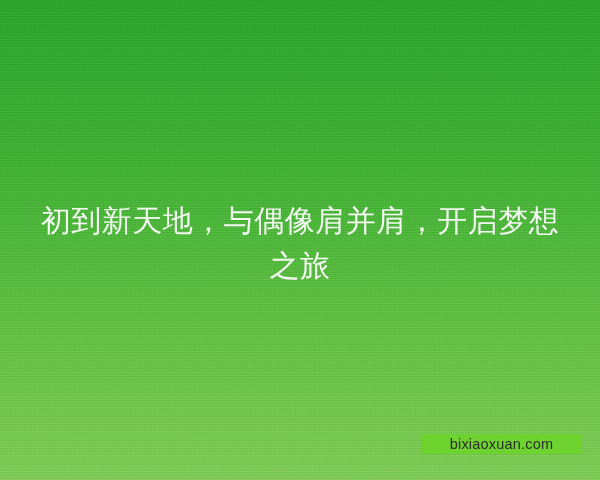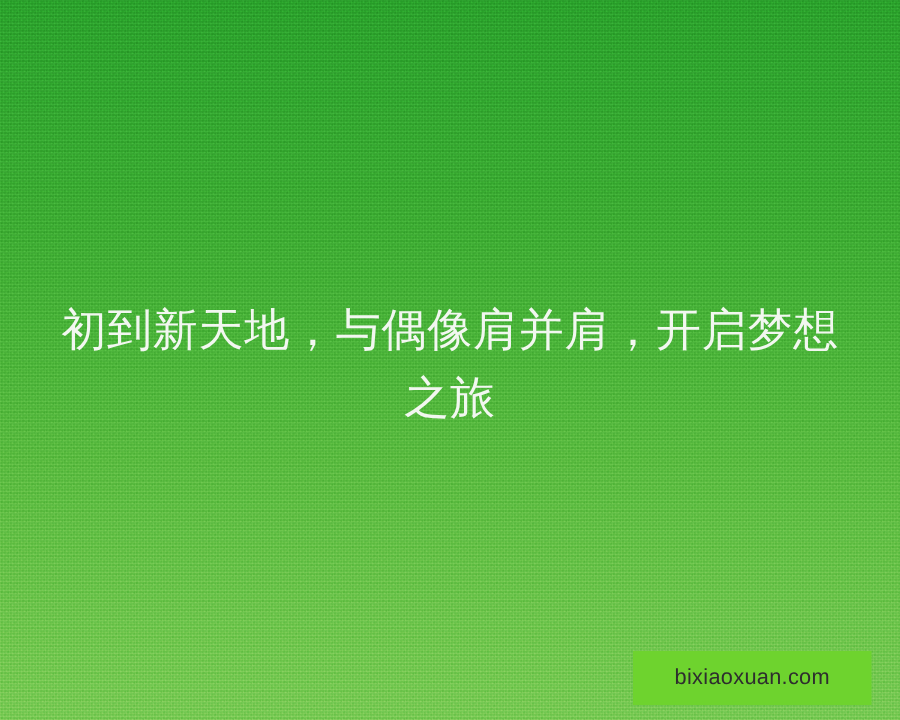--- a/index.html
+++ b/index.html
@@ -87,21 +87,21 @@
     letter-spacing: .5px;
     white-space: normal;
   }
 
   
   .watermark {
     position: absolute;
     left: 422px;
     top: 434px;
     width: 159px;
-    height: 36px;
+    height: 20px;
     background: #6ed32e;
     display: flex;
     align-items: center;
     justify-content: center;
   }
 
   .watermark-text {
     color: #2e2e2e;
     font-size: 14.5px;
     line-height: 1;

